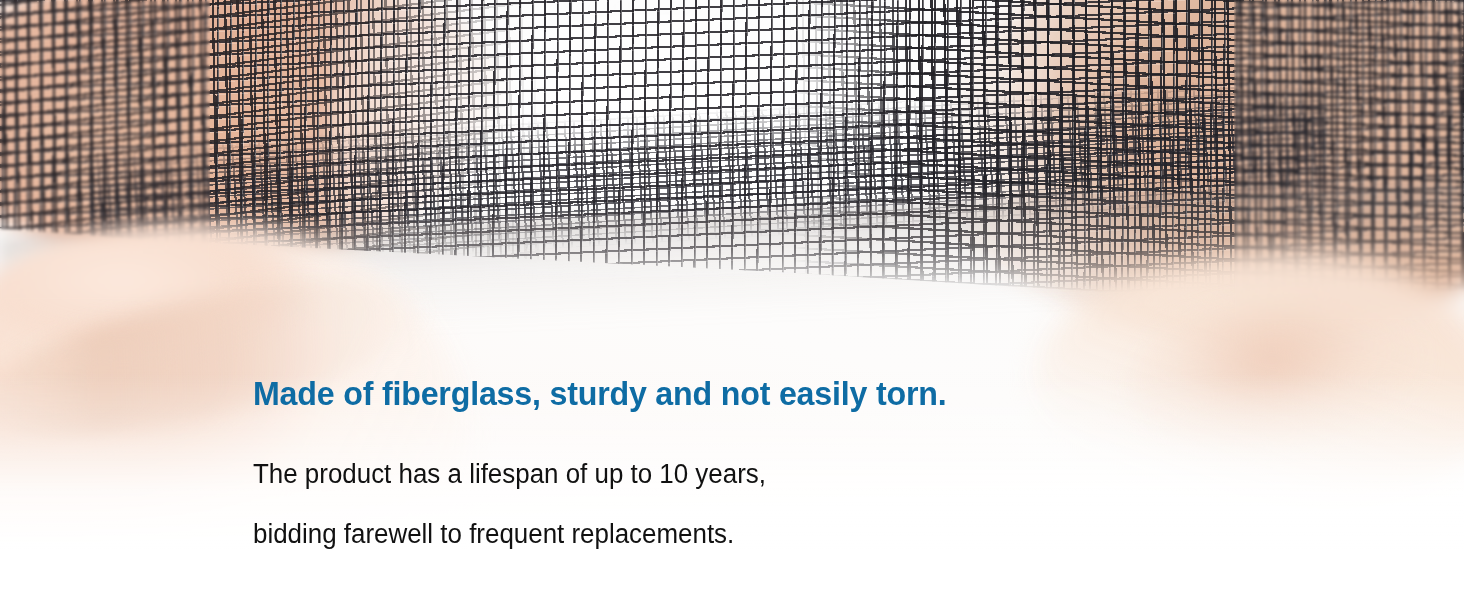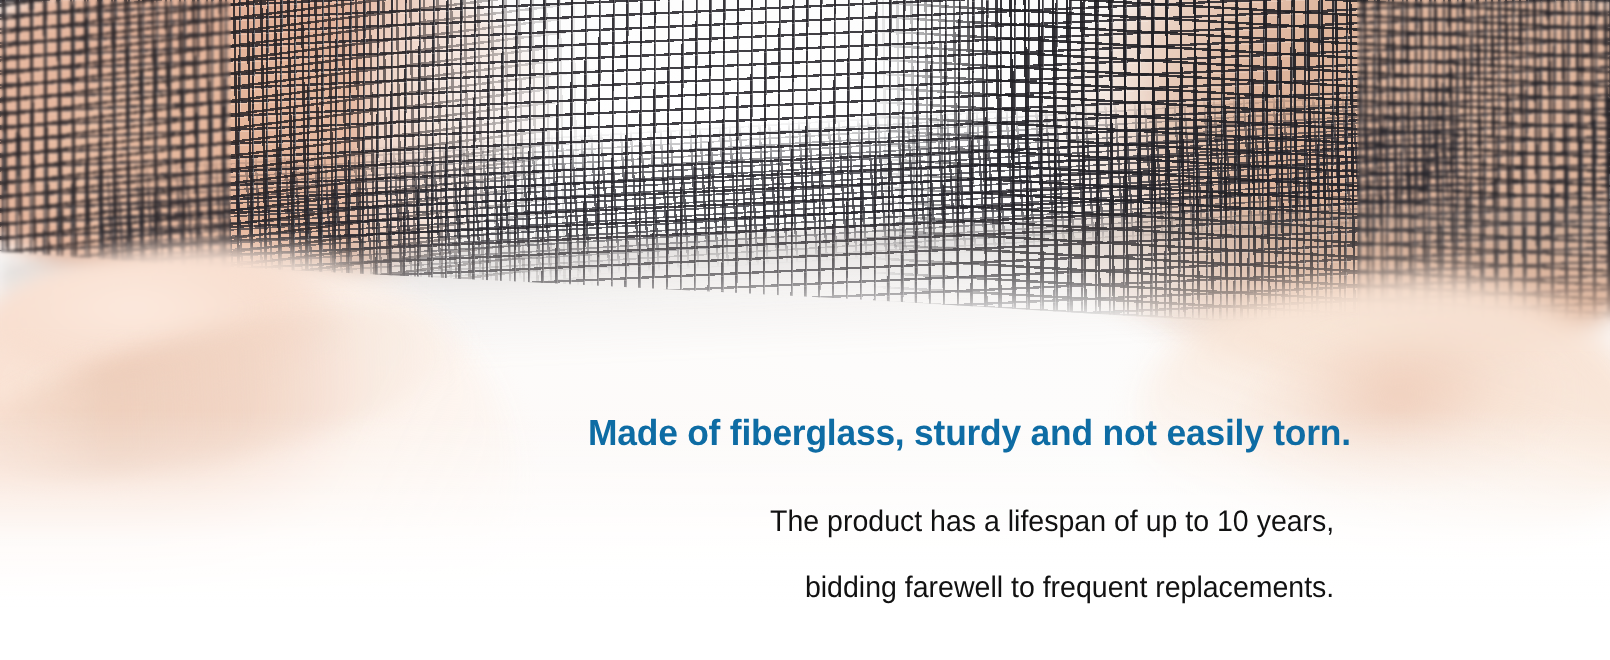--- a/index.html
+++ b/index.html
@@ -170,21 +170,21 @@
   .mesh-blur-r{
     position:absolute;right:0;top:0;width:230px;height:320px;
     backdrop-filter:blur(1.4px);
   }
   .photo-soften{
     position:absolute;inset:0;
     background:linear-gradient(to bottom, rgba(255,255,255,0) 62%, rgba(255,255,255,.35) 72%, rgba(255,255,255,.85) 82%, #fff 92%);
   }
 
   
-  .caption{position:absolute;left:253px;top:374px;width:1000px;text-align:right;}
+  .caption{position:absolute;left:253px;top:374px;width:1000px;}
   .headline{
     font-family:"Liberation Sans", sans-serif;
     font-weight:700;
     font-size:33px;
     line-height:40px;
     letter-spacing:-0.2px;
     color:#0e6ca4;
     white-space:nowrap;
     margin:0;
     transform:scaleX(.975);

